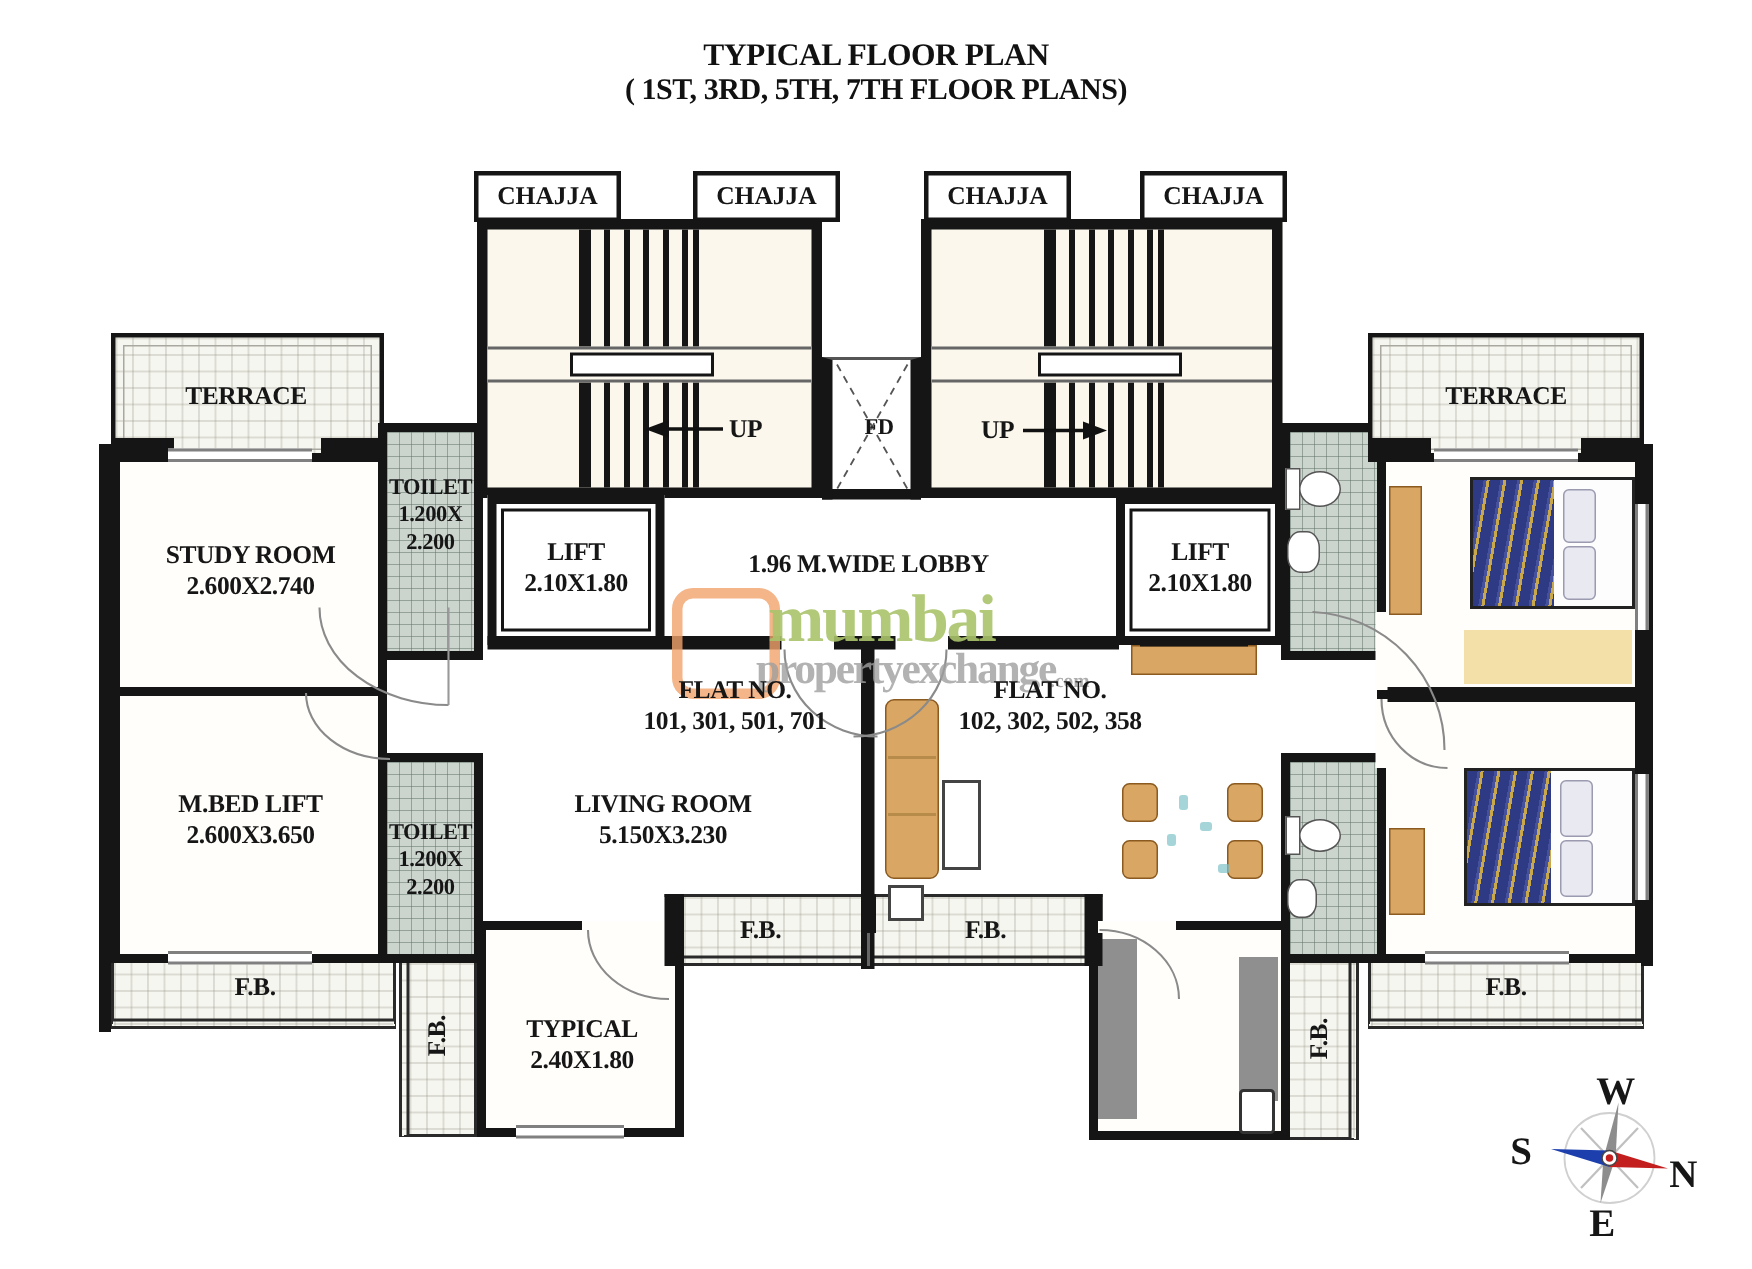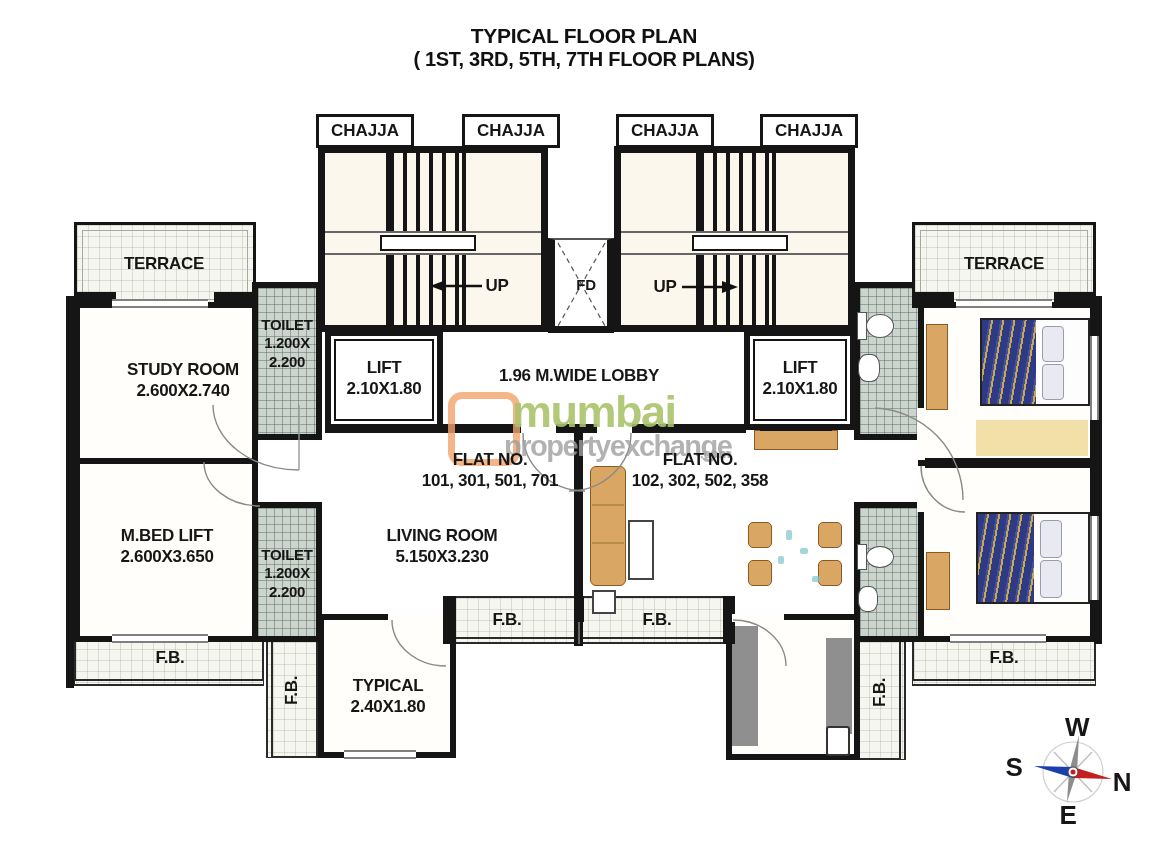--- a/index.html
+++ b/index.html
@@ -1,17 +1,17 @@
 <!DOCTYPE html>
 <html style="--wall: #151515; --tile: #ccd4ce; --furniture-wood: #d9a763; --bed-navy: #2f3a85; --counter-gray: #8f8f8f; --watermark-orange: #f1a26b; --watermark-green: #a9c46a; --watermark-gray: #9f9f9f; --compass-red: #c41f1f; --compass-blue: #1d3fae;"><head>
 <meta charset="utf-8">
 <style>
   html,body{margin:0;padding:0;background:#ffffff;}
   #plan{position:relative;width:1168px;height:846px;background:#ffffff;overflow:hidden;
-        font-family:Liberation Sans, sans-serif;}
+        font-family:Liberation Serif, serif;}
   .abs{position:absolute;}
   .wall{position:absolute;background:var(--wall);z-index:20;}
   .room{position:absolute;box-sizing:border-box;border:6px solid var(--wall);background:#fffefa;z-index:3;}
   .cream{background:#fbf7ec;}
   .tile{background-color:#ccd4ce;
         background-image:linear-gradient(rgba(90,110,100,.5) 1px,transparent 1px),
                          linear-gradient(90deg,rgba(90,110,100,.5) 1px,transparent 1px);
         background-size:8px 8px;}
   .gridfine{background-color:#f6f6f0;
         background-image:linear-gradient(rgba(140,140,125,.25) 1px,transparent 1px),
@@ -241,21 +241,21 @@
   </svg>
 
   <div id="wm-square" style="left:448px;top:392px;width:58px;height:60px"></div>
   <div class="wm-text" style="left:512px;top:386px;font-size:45px;color:var(--watermark-green);opacity:.9">mumbai</div>
   <div class="wm-text" style="left:504px;top:430px;font-size:29px;color:var(--watermark-gray);opacity:.8">propertyexchange</div>
   <div class="wm-text" style="left:700px;top:446px;font-size:13px;color:var(--watermark-gray);opacity:.85;letter-spacing:0">.com</div>
 
   <div class="lbl" style="left:99px;top:254px;width:130px">TERRACE</div>
   <div class="lbl" style="left:939px;top:254px;width:130px">TERRACE</div>
 
-  <div class="lbl" style="left:108px;top:360px;width:150px">
+  <div class="lbl" style="left:92px;top:360px;width:150px">
     <div>STUDY ROOM</div>
     <div>2.600X2.740</div>
   </div>
   <div class="lbl" style="left:92px;top:526px;width:150px">
     <div>M.BED LIFT</div>
     <div>2.600X3.650</div>
   </div>
   <div class="lbl" style="left:352px;top:526px;width:180px">
     <div>LIVING ROOM</div>
     <div>5.150X3.230</div>

